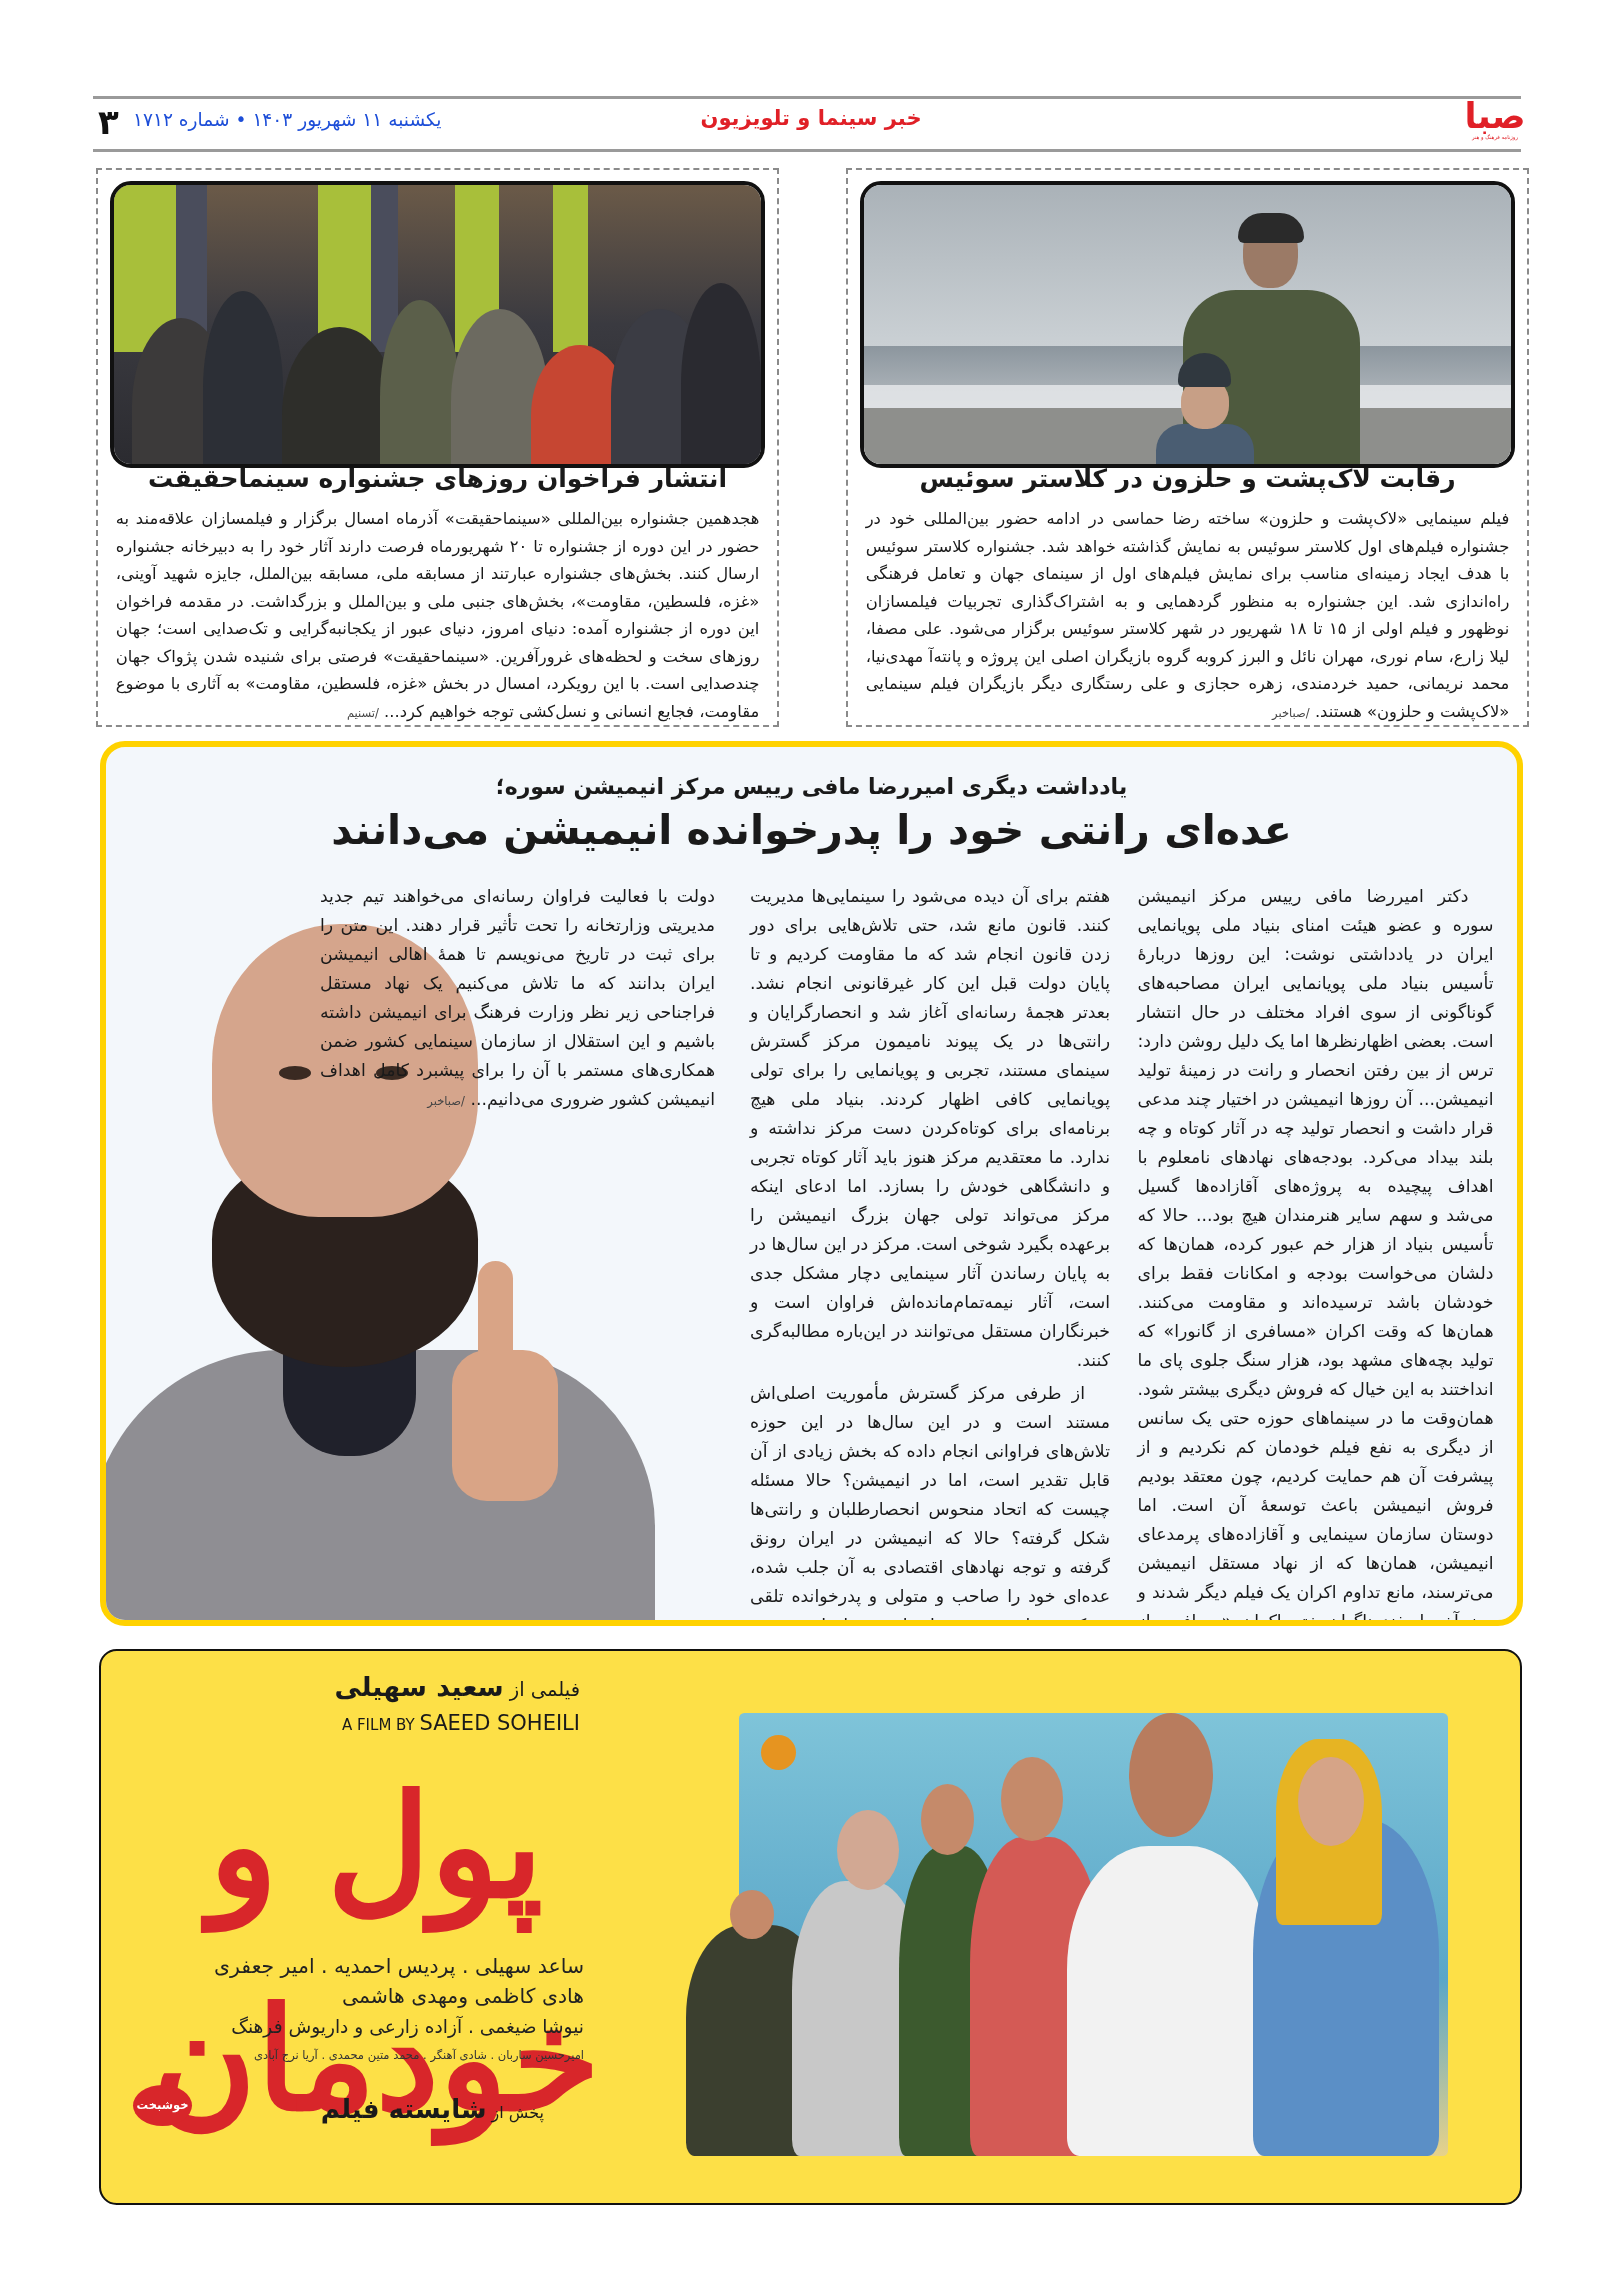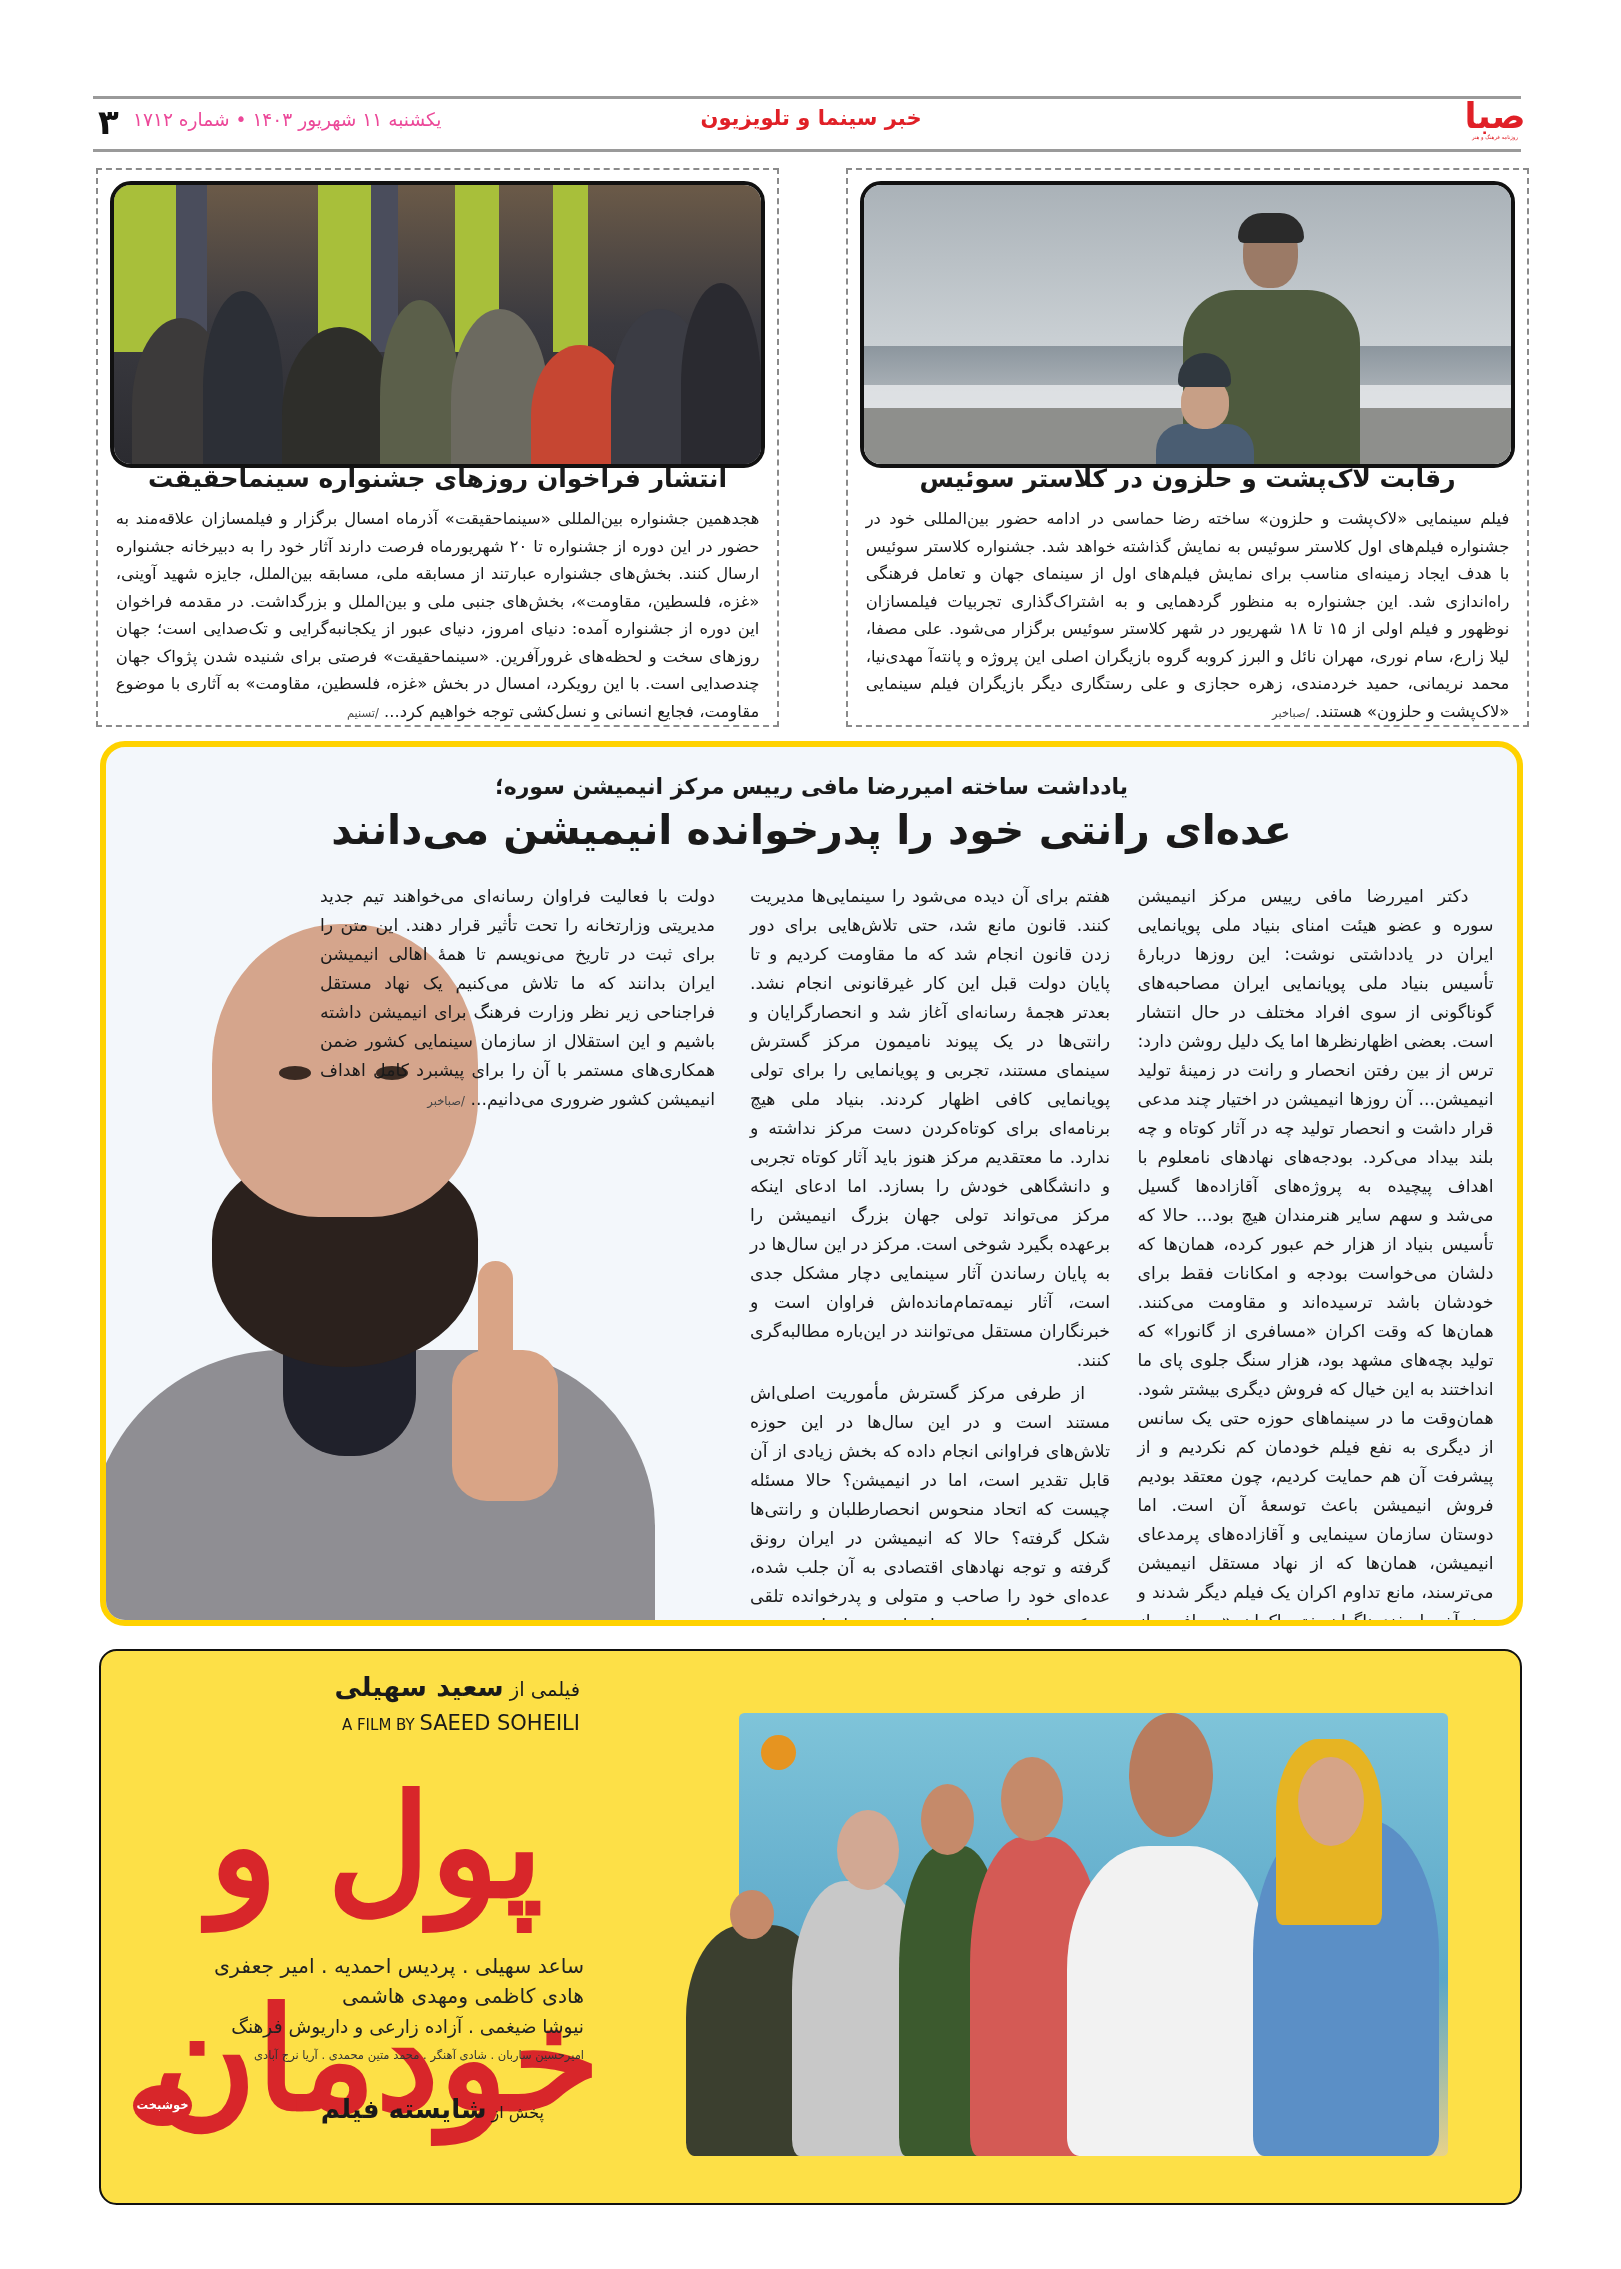--- a/index.html
+++ b/index.html
@@ -8,21 +8,21 @@
     font-family: "DejaVu Sans", sans-serif; color: #1a1a1a;
   }
   
   .hdr-line { position: absolute; left: 93px; width: 1428px; height: 2.7px; background: #9a9a9a; }
   .hdr-line.top { top: 96px; }
   .hdr-line.bot { top: 149px; }
   .logo { position: absolute; right: 96px; top: 99px; width: 62px; height: 48px; text-align: center; }
   .logo .mark { color: #e02027; font-weight: bold; font-size: 35px; line-height: 35px; font-family: "DejaVu Sans", sans-serif; }
   .logo .tag { color: #e02027; font-size: 5.3px; line-height: 7px; }
   .section-title { position: absolute; left: 0; right: 0; top: 106px; text-align: center; color: #e02027; font-weight: bold; font-size: 21px; direction: rtl; }
-  .date-line { position: absolute; left: 133px; top: 109px; color: #ec4899; font-size: 18.6px; direction: rtl; }
+  .date-line { position: absolute; left: 133px; top: 109px; color: #1d4ed8; font-size: 18.6px; direction: rtl; }
   .page-num { position: absolute; left: 98px; top: 102px; font-size: 34px; font-weight: bold; color: #111; }
 
   
   .news { position: absolute; top: 168px; width: 683px; height: 559px; border: 2.7px dashed #8a8a8a; border-top: 2.7px dashed #8a8a8a; box-sizing: border-box; }
   .news.right { right: 93px; }
   .news.left { left: 96px; }
   .news .photo { position: absolute; left: 12.4px; right: 12.4px; top: 10.6px; height: 279px; border: 4.4px solid #111; border-radius: 21px; overflow: hidden; }
   .news .headline { position: absolute; left: 8.9px; right: 8.9px; top: 294px; text-align: center; font-weight: bold; font-size: 25px; direction: rtl; }
   .news .body { position: absolute; left: 17.7px; right: 17.7px; top: 335px; direction: rtl; text-align: justify; font-size: 16.4px; line-height: 27.5px; }
   .news .source { font-size: 11.5px; color: #444; }
@@ -155,21 +155,21 @@
   <div class="portrait">
     <div class="shirt"></div>
     <div class="collar"></div>
     <div class="beard"></div>
     <div class="face"></div>
     <div class="eye" style="left:173px;"></div>
     <div class="eye" style="left:270px;"></div>
     <div class="finger"></div>
     <div class="hand"></div>
   </div>
-  <div class="kicker">یادداشت ساخته امیررضا مافی رییس مرکز انیمیشن سوره؛</div>
+  <div class="kicker">یادداشت دیگری امیررضا مافی رییس مرکز انیمیشن سوره؛</div>
   <div class="feat-title">عده‌ای رانتی خود را پدرخوانده انیمیشن می‌دانند</div>
   <div class="col c1">
     <p>دکتر امیررضا مافی رییس مرکز انیمیشن سوره و عضو هیئت امنای بنیاد ملی پویانمایی ایران در یادداشتی نوشت: این روزها دربارهٔ تأسیس بنیاد ملی پویانمایی ایران مصاحبه‌های گوناگونی از سوی افراد مختلف در حال انتشار است. بعضی اظهارنظرها اما یک دلیل روشن دارد: ترس از بین رفتن انحصار و رانت در زمینهٔ تولید انیمیشن... آن روزها انیمیشن در اختیار چند مدعی قرار داشت و انحصار تولید چه در آثار کوتاه و چه بلند بیداد می‌کرد. بودجه‌های نهادهای نامعلوم با اهداف پیچیده به پروژه‌های آقازاده‌ها گسیل می‌شد و سهم سایر هنرمندان هیچ بود... حالا که تأسیس بنیاد از هزار خم عبور کرده، همان‌ها که دلشان می‌خواست بودجه و امکانات فقط برای خودشان باشد ترسیده‌اند و مقاومت می‌کنند. همان‌ها که وقت اکران «مسافری از گانورا» که تولید بچه‌های مشهد بود، هزار سنگ جلوی پای ما انداختند به این خیال که فروش دیگری بیشتر شود. همان‌وقت ما در سینماهای حوزه حتی یک سانس از دیگری به نفع فیلم خودمان کم نکردیم و از پیشرفت آن هم حمایت کردیم، چون معتقد بودیم فروش انیمیشن باعث توسعهٔ آن است. اما دوستان سازمان سینمایی و آقازاده‌های پرمدعای انیمیشن، همان‌ها که از نهاد مستقل انیمیشن می‌ترسند، مانع تداوم اکران یک فیلم دیگر شدند و روز آخر اسفند ناگهان ختم اکران «مسافری از گانورا» را اعلام کردند. بعدتر تمام تلاش خود را به کار بستند تا نهاد مستقل انیمیشن، یعنی بنیاد ملی پویانمایی را با تلاش‌های فراقانونی ذیل سازمان سینمایی ببرند، تا بودجهٔ خوبی که طبق وظایف برنامهٔ</p>
   </div>
   <div class="col c2">
     <p class="cont">هفتم برای آن دیده می‌شود را سینمایی‌ها مدیریت کنند. قانون مانع شد، حتی تلاش‌هایی برای دور زدن قانون انجام شد که ما مقاومت کردیم و تا پایان دولت قبل این کار غیرقانونی انجام نشد. بعدتر هجمهٔ رسانه‌ای آغاز شد و انحصارگرایان و رانتی‌ها در یک پیوند نامیمون مرکز گسترش سینمای مستند، تجربی و پویانمایی را برای تولی پویانمایی کافی اظهار کردند. بنیاد ملی هیچ برنامه‌ای برای کوتاه‌کردن دست مرکز نداشته و ندارد. ما معتقدیم مرکز هنوز باید آثار کوتاه تجربی و دانشگاهی خودش را بسازد. اما ادعای اینکه مرکز می‌تواند تولی جهان بزرگ انیمیشن را برعهده بگیرد شوخی است. مرکز در این سال‌ها در به پایان رساندن آثار سینمایی دچار مشکل جدی است، آثار نیمه‌تمام‌مانده‌اش فراوان است و خبرنگاران مستقل می‌توانند در این‌باره مطالبه‌گری کنند.</p>
     <p>از طرفی مرکز گسترش مأموریت اصلی‌اش مستند است و در این سال‌ها در این حوزه تلاش‌های فراوانی انجام داده که بخش زیادی از آن قابل تقدیر است، اما در انیمیشن؟ حالا مسئله چیست که اتحاد منحوس انحصارطلبان و رانتی‌ها شکل گرفته؟ حالا که انیمیشن در ایران رونق گرفته و توجه نهادهای اقتصادی به آن جلب شده، عده‌ای خود را صاحب و متولی و پدرخوانده تلقی می‌کنند و از حضور جوان‌ها، مستقل‌ها و حضور استودیوهای شهرستانی هراس دارند و در زمان تغییر</p>
   </div>
   <div class="col c3">
     <p class="cont"><span>دولت با فعالیت فراوان رسانه‌ای می‌خواهند تیم جدید مدیریتی وزارتخانه را تحت تأثیر قرار دهند. این متن را برای ثبت در تاریخ می‌نویسم تا همهٔ اهالی انیمیشن ایران بدانند که ما تلاش می‌کنیم یک نهاد مستقل فراجناحی زیر نظر وزارت فرهنگ برای انیمیشن داشته باشیم و این استقلال از سازمان سینمایی کشور ضمن همکاری‌های مستمر با آن را برای پیشبرد کامل اهداف انیمیشن کشور ضروری می‌دانیم...</span> <span class="source">/صباخبر</span></p>

